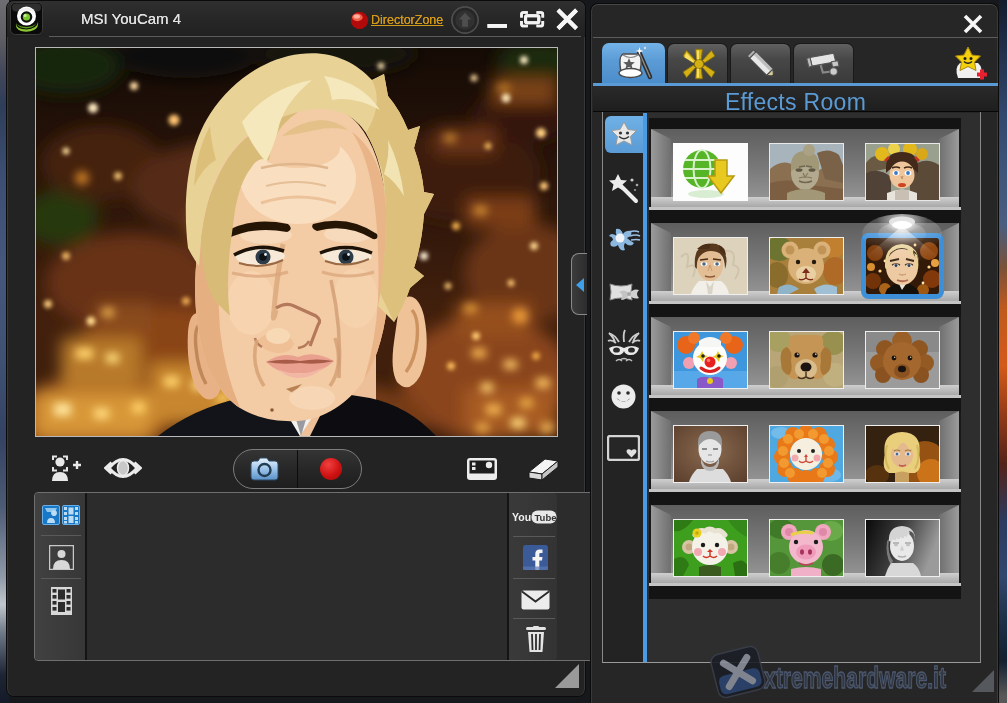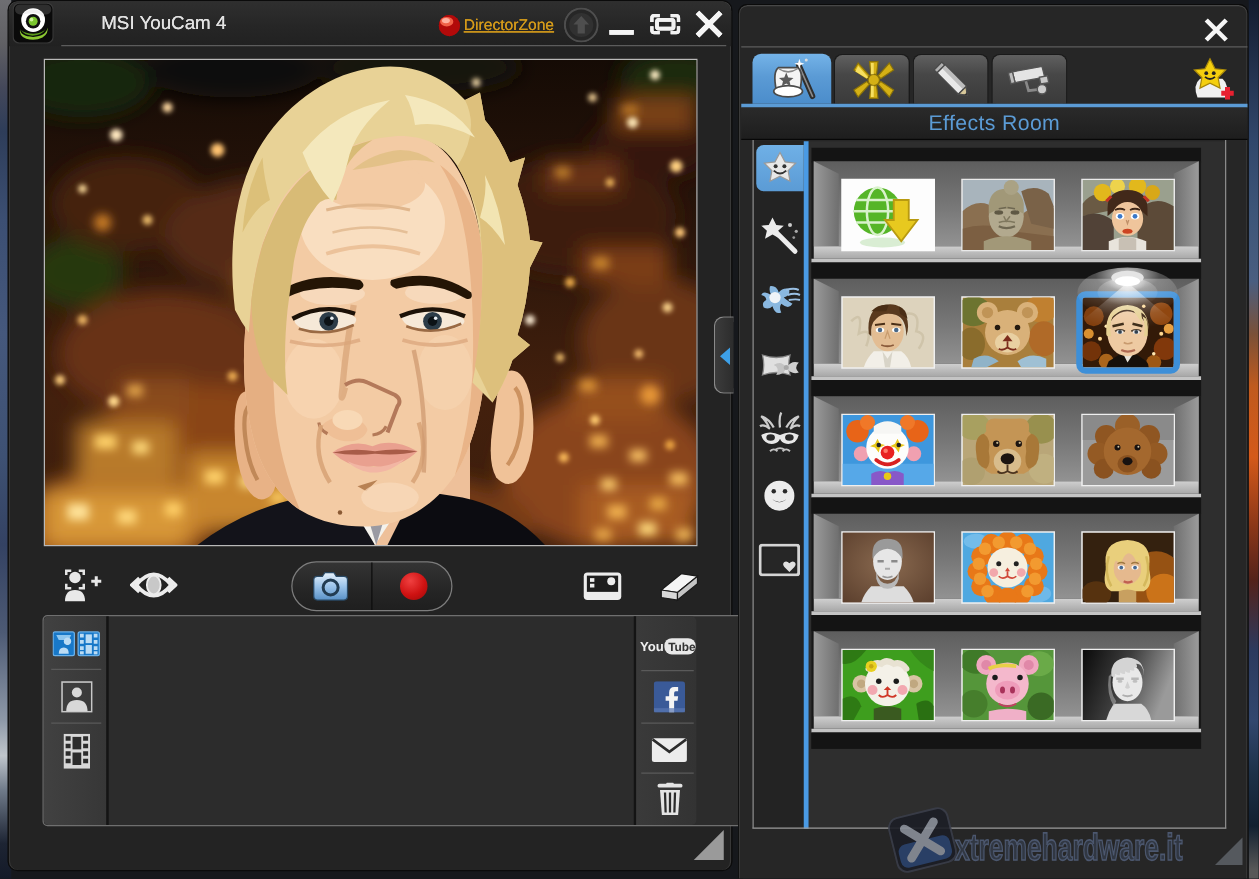--- a/index.html
+++ b/index.html
@@ -57,21 +57,21 @@
     box-shadow:inset 0 1px 0 #474747, inset 1px 0 0 #3a3a3a, inset -1px 0 0 #3a3a3a; }
   #tsep-r { left:2px; top:33px; width:405px; height:1px; background:#5c5c5c; }
   .tab { top:39px; height:40px; border-radius:7px 7px 0 0; }
   .tab.grey { background:linear-gradient(#606060,#474747 40%,#3a3a3a); border:1px solid #1a1a1a; border-bottom:none; }
   #tab1 { left:11px; width:63px; background:linear-gradient(#74b3e8,#5b9bd5 45%,#4b8dcb); }
   #tab2 { left:76px; width:61px; }
   #tab3 { left:139px; width:61px; }
   #tab4 { left:202px; width:61px; }
   #tabline { left:2px; top:79px; width:405px; height:3px; background:#5b9bd5; }
   #er-bar { left:2px; top:82px; width:405px; height:26px; background:linear-gradient(#2a2a2a,#1e1e1e); border-bottom:1px solid #070707; }
-  #er-txt { width:100%; text-align:center; top:3px; font-size:17px; color:#5b9bd5; letter-spacing:0.3px; }
+  #er-txt { width:100%; text-align:center; top:3px; font-size:23px; color:#5b9bd5; letter-spacing:0.3px; }
   #cat-strip { left:12px; top:109px; width:40px; height:549px; background:#232323; }
   #cat-line { left:52px; top:109px; width:4px; height:550px; background:#4a9ae4; }
   #cat-sel { left:14px; top:112px; width:38px; height:37px; background:linear-gradient(#6fb0e6,#5b9bd5); border-radius:6px 0 0 6px; }
   #shelfbg { left:56px; top:109px; width:334px; height:550px; background:#2e2e2e; }
   #innerline-r { left:11px; top:108px; width:379px; height:551px; border-left:1px solid #8a8a8a; border-right:1px solid #8a8a8a; border-bottom:1px solid #9a9a9a; }
   #grip-r { left:972px; top:670px; border-width:0 0 22px 22px; border-color:transparent transparent #55595e transparent; position:absolute; }
 </style>
 </head>
 <body>
 <div id="stage">

